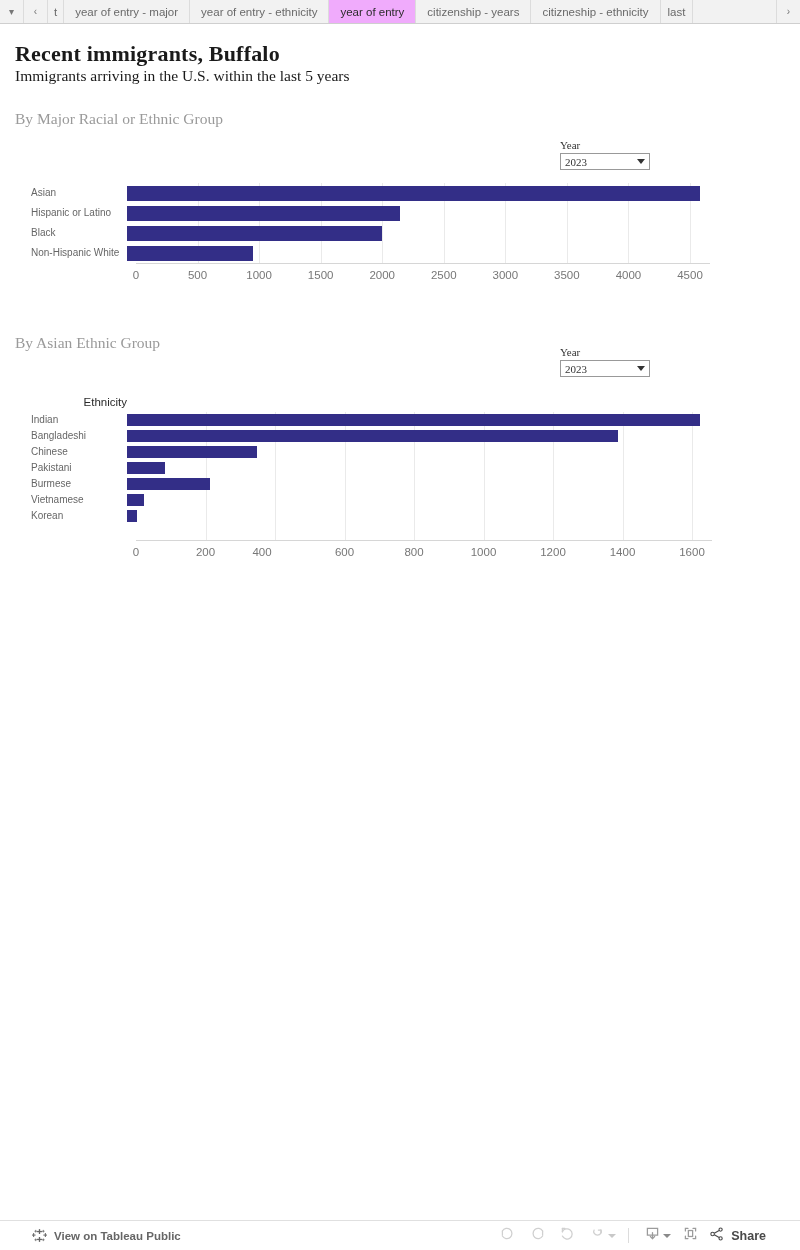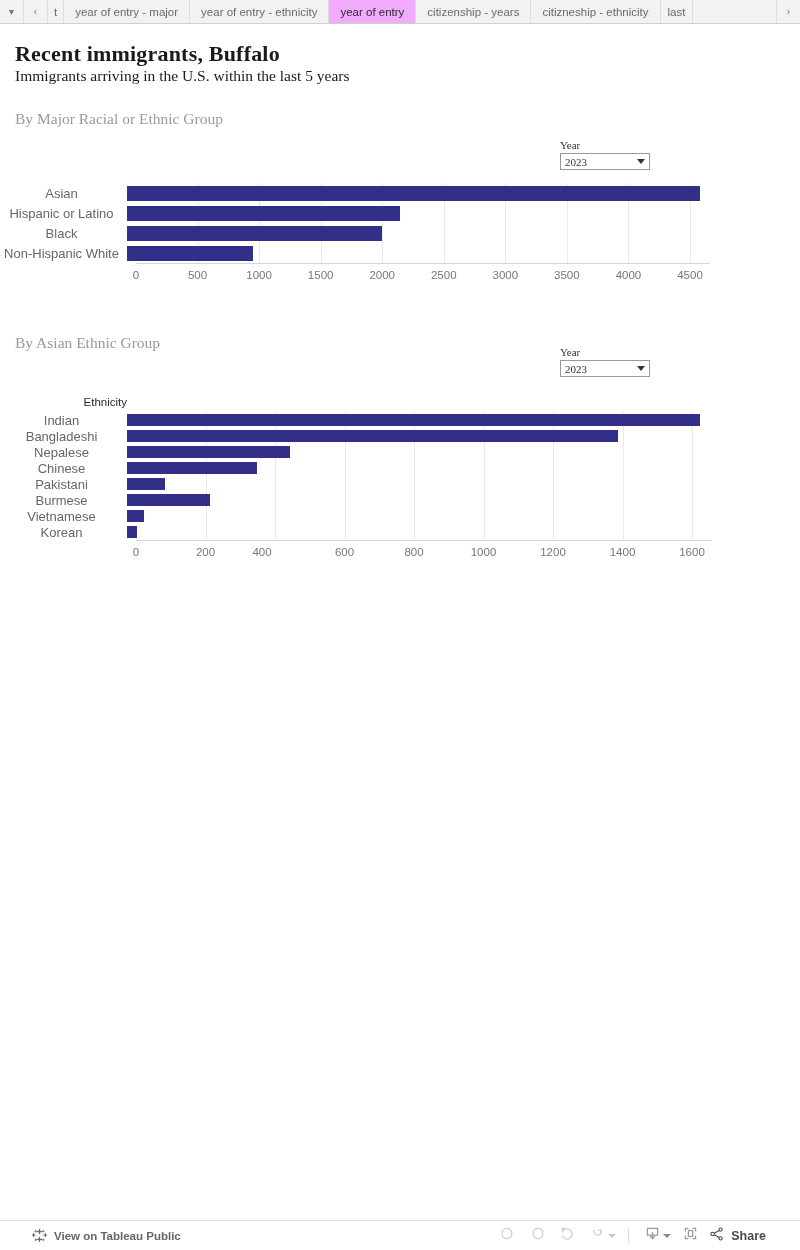--- a/index.html
+++ b/index.html
@@ -155,26 +155,27 @@
   }
 
   .bar-row {
     position: relative;
     display: flex;
     align-items: center;
   }
   .bar-label {
     width: 127px;
     min-width: 127px;
-    text-align: center;
+    text-align: left;
     padding-right: 4px;
     box-sizing: border-box;
-    font-size: 13px;
+    font-size: 10px;
     color: #666666;
     line-height: 1;
+    padding-left: 31px;
   }
   .bar-track {
     position: relative;
     height: 100%;
     flex: 1;
   }
   .bar {
     background: #332E87;
     height: 100%;
   }
@@ -400,26 +401,20 @@
     <div class="bar-row" style="height: 16px;">
       <div class="bar-label">Indian</div>
       <div class="bar-track" style="height: 12px;">
         <div class="bar" style="width: 573.375px; background: rgb(51, 46, 135);"></div>
       </div>
     </div>
     <div class="bar-row" style="height: 16px;">
       <div class="bar-label">Bangladeshi</div>
       <div class="bar-track" style="height: 12px;">
         <div class="bar" style="width: 490.67px; background: rgb(51, 46, 135);"></div>
-      </div>
-    </div>
-    <div class="bar-row" style="height: 16px;">
-      <div class="bar-label">Nepalese</div>
-      <div class="bar-track" style="height: 12px;">
-        <div class="bar" style="width: 162.63px; background: rgb(51, 46, 135);"></div>
       </div>
     </div>
     <div class="bar-row" style="height: 16px;">
       <div class="bar-label">Chinese</div>
       <div class="bar-track" style="height: 12px;">
         <div class="bar" style="width: 130.312px; background: rgb(51, 46, 135);"></div>
       </div>
     </div>
     <div class="bar-row" style="height: 16px;">
       <div class="bar-label">Pakistani</div>

